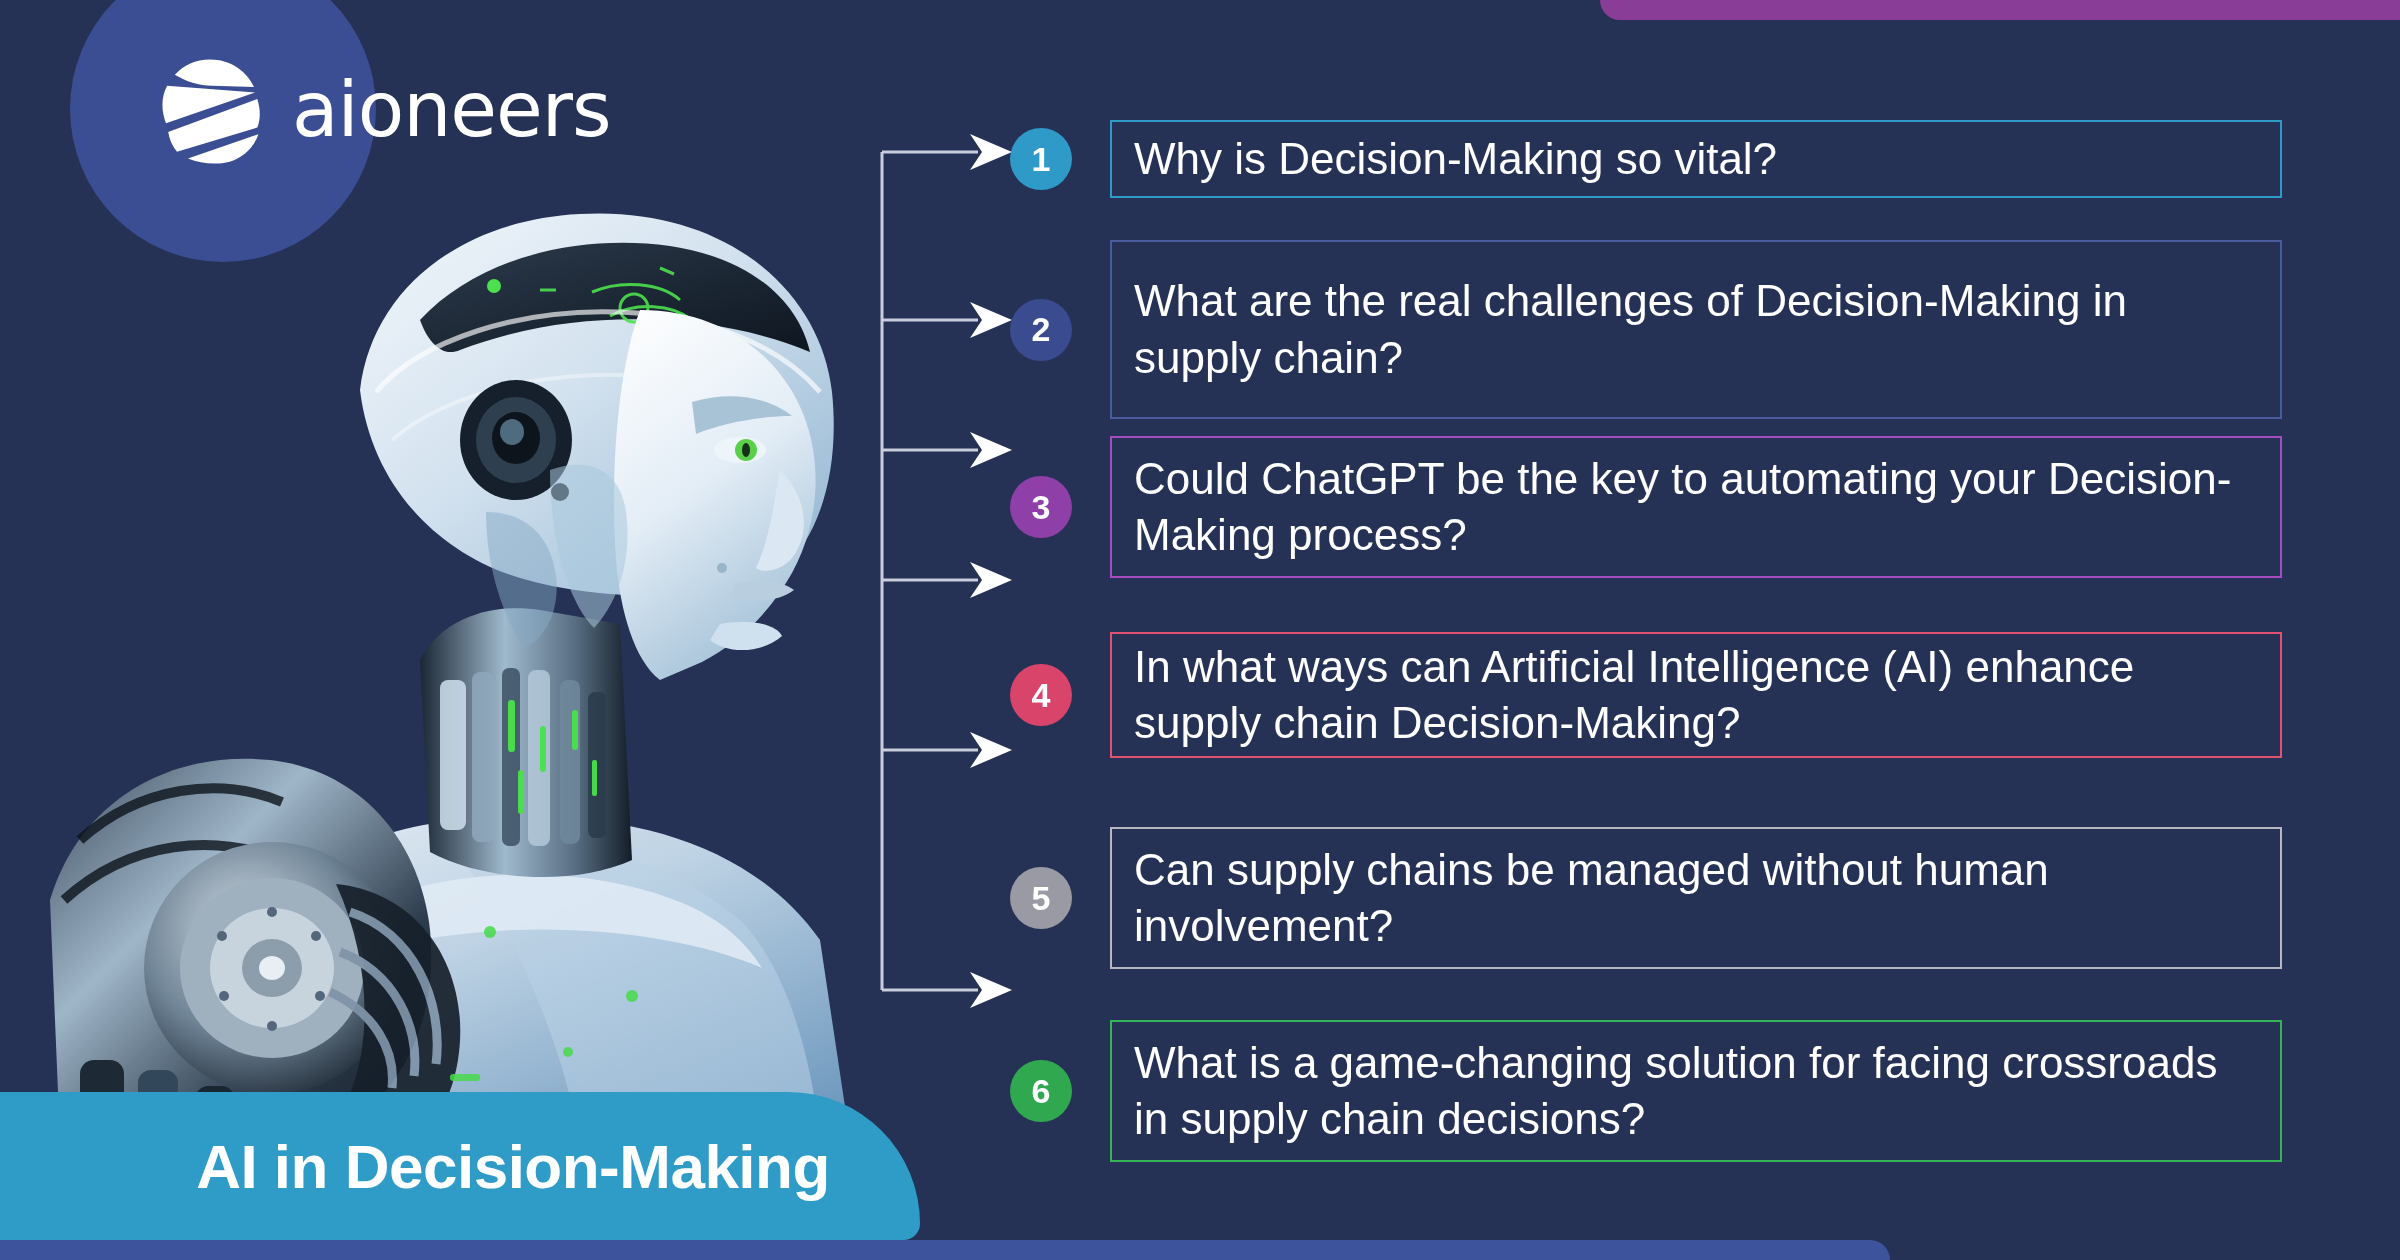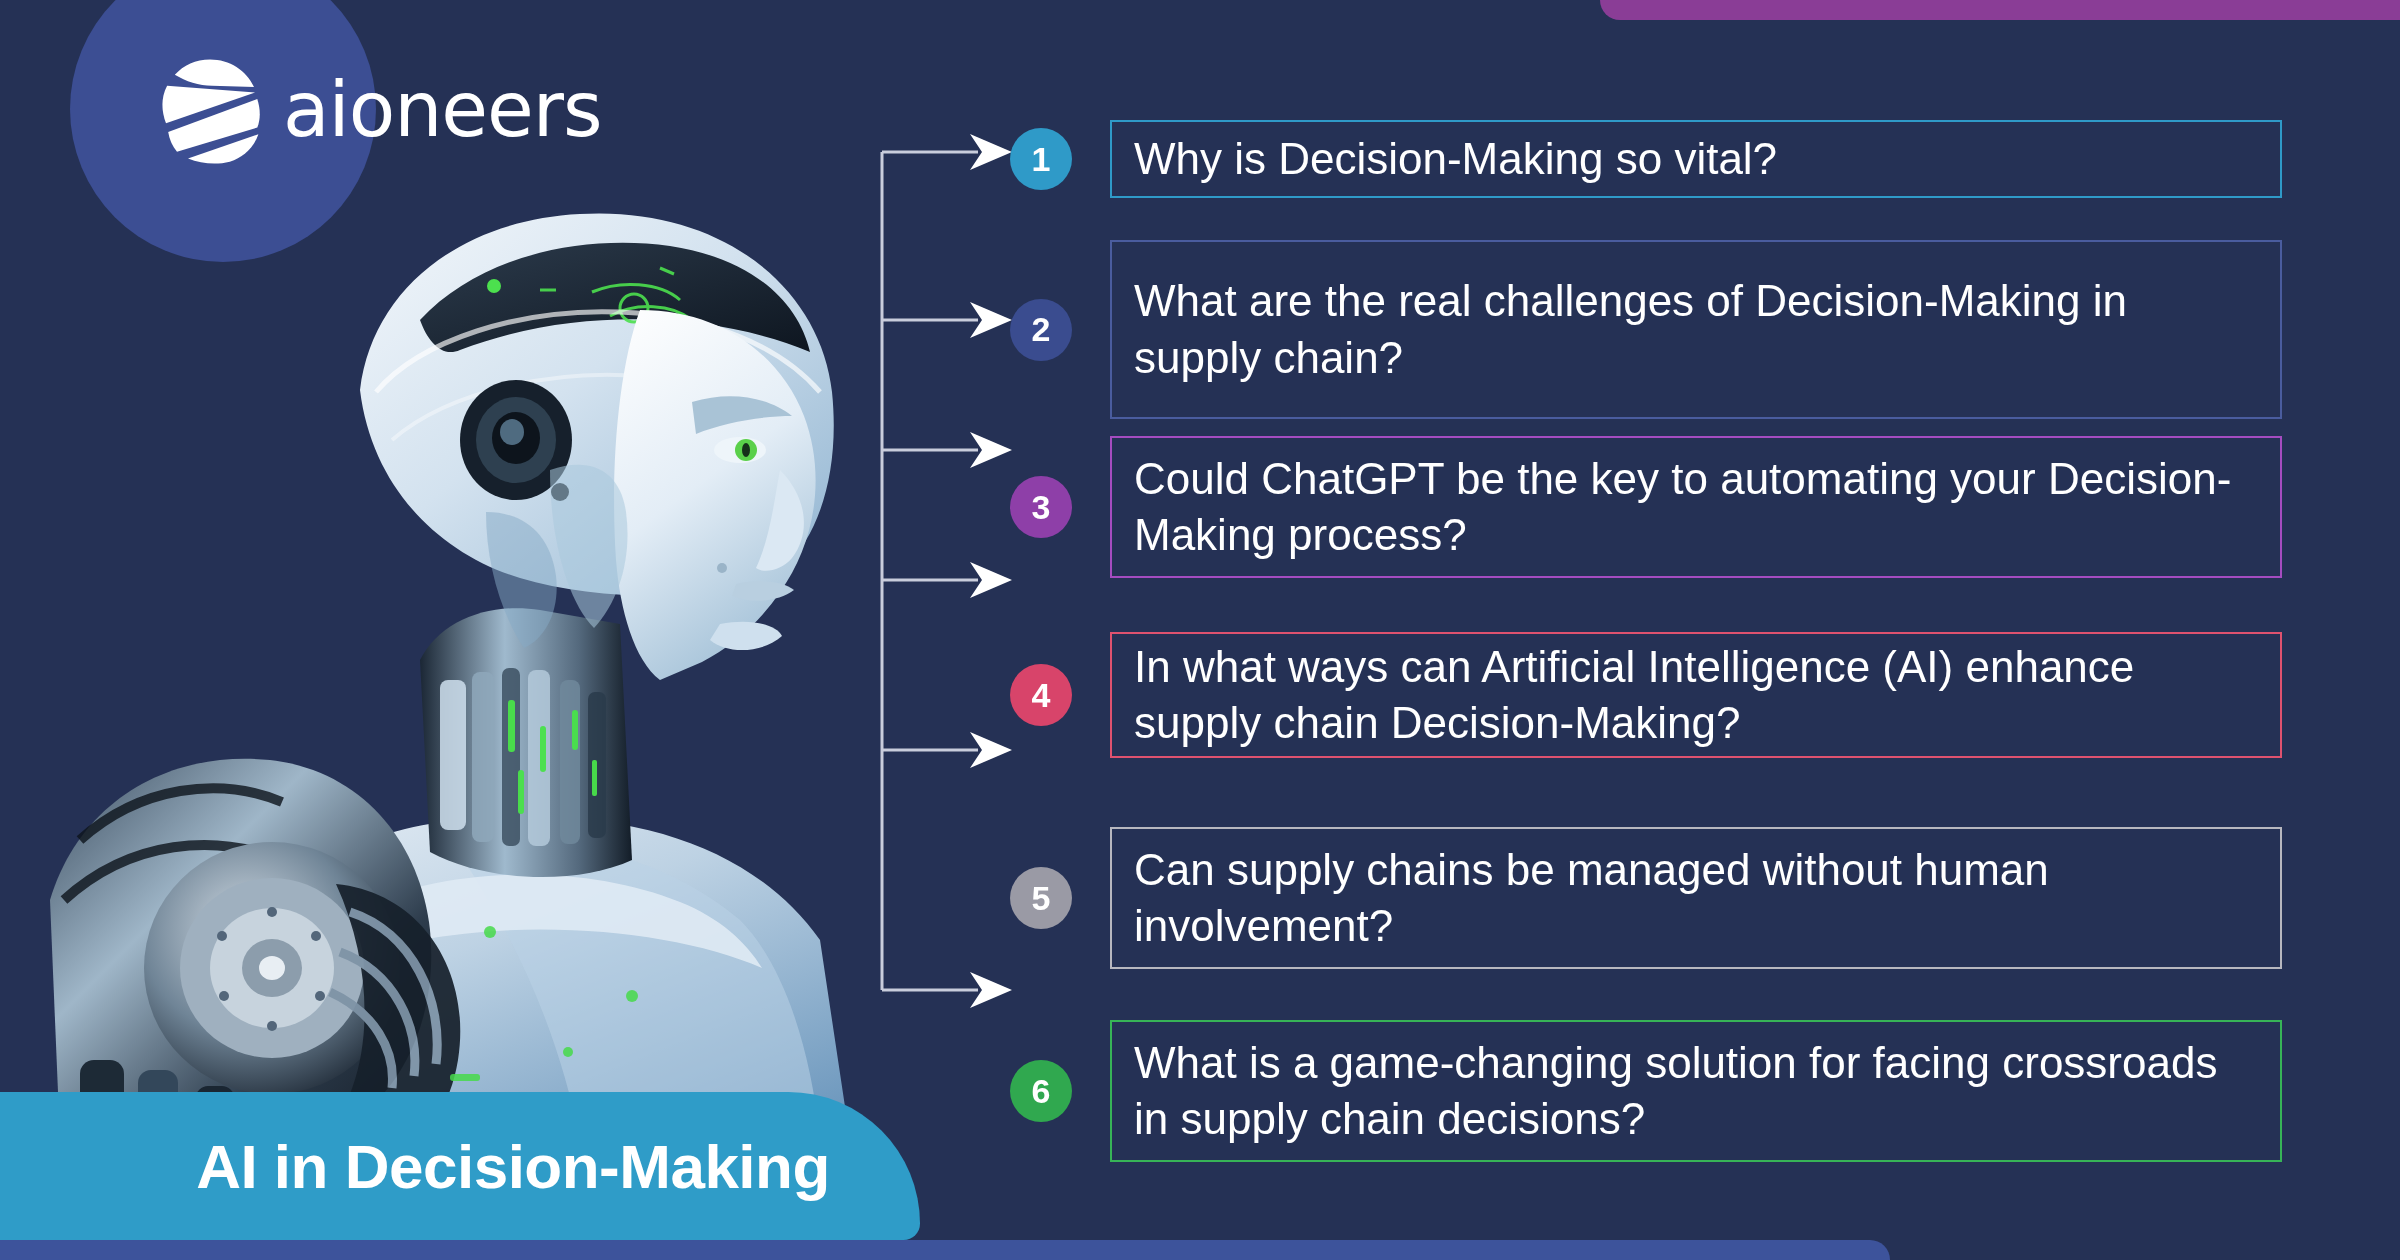--- a/index.html
+++ b/index.html
@@ -25,21 +25,21 @@
   }
 
   
   .logo-circle{
     position:absolute;left:70px;top:-44px;width:306px;height:306px;
     border-radius:50%;
     background:#3c4e93;
   }
   .logo-wrap{
     position:absolute;left:155px;top:55px;
-    display:flex;align-items:center;gap:18px;
+    display:flex;align-items:center;gap:27px;
   }
   .logo-mark{width:110px;height:110px;display:block;}
   .logo-word{
     color:#ffffff;font-size:76px;letter-spacing:-1px;
     font-weight:400;line-height:1;
     font-family:"DejaVu Sans", sans-serif;
   }
 
   
   .robot{position:absolute;left:20px;top:140px;width:880px;height:1000px;}

